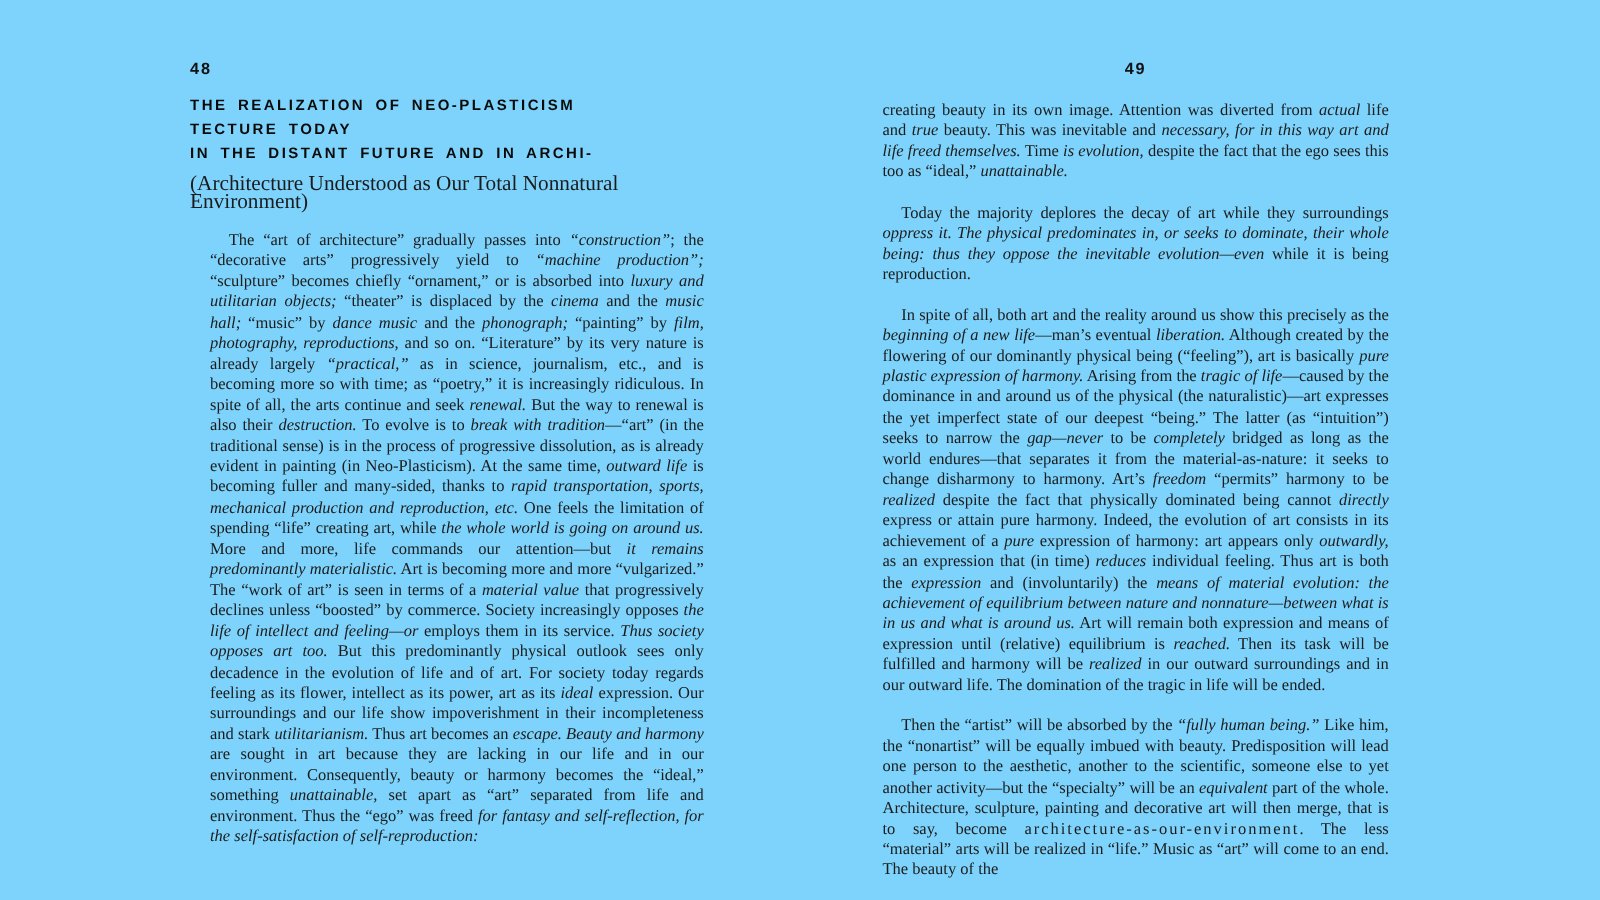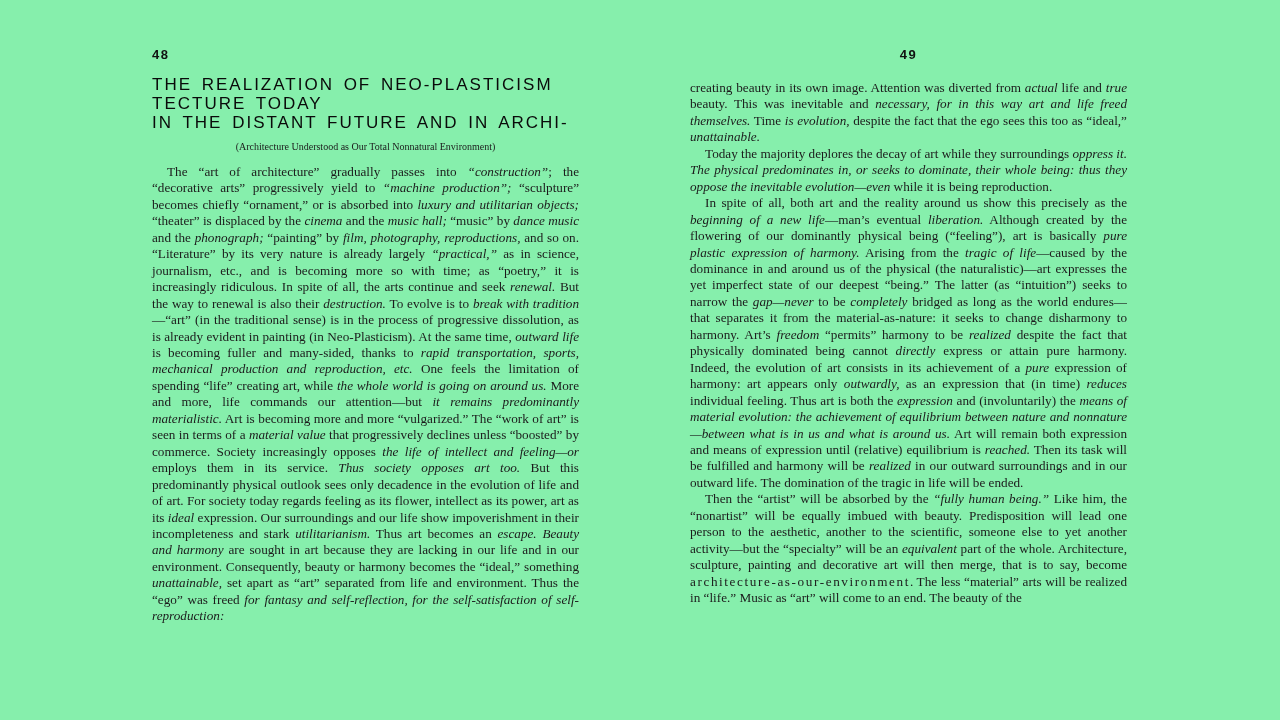--- a/index.html
+++ b/index.html
@@ -1,20 +1,20 @@
 <!DOCTYPE html>
 <html><head>
 <meta charset="utf-8">
 <style>
   html, body { margin: 0; padding: 0; background: #ffffff; }
   .spread {
     position: relative;
     width: 1280px;
     height: 720px;
-    background: #86efac;
+    background: #7dd3fc;
     color: #1b1b1b;
     font-family: "Liberation Serif", serif;
     overflow: hidden;
   }
   .page { position: absolute; top: 48px; }
   .page-left  { left: 152px; width: 427px; }
   .page-right { left: 690px; width: 437px; }
 
   .folio {
     font-family: "Liberation Sans", sans-serif;
@@ -22,47 +22,47 @@
     font-size: 13px;
     letter-spacing: 1.5px;
     color: #111;
     line-height: 14px;
   }
   .folio-right { text-align: center; }
 
   .title {
     margin: 13px 0 0 0;
     font-family: "Liberation Sans", sans-serif;
-    font-weight: normal;
-    font-size: 17px;
+    font-weight: bold;
+    font-size: 12px;
     line-height: 19px;
     letter-spacing: 2px;
     word-spacing: 3px;
     color: #0a0a0a;
   }
   .title-line { display: block; white-space: nowrap; }
 
   .subtitle {
     margin-top: 8px;
-    text-align: center;
-    font-size: 10px;
+    text-align: left;
+    font-size: 17px;
     line-height: 14px;
     color: #1b1b1b;
   }
 
   .body-text {
     margin-top: 10px;
     text-align: justify;
     font-size: 13.2px;
     line-height: 16.45px;
     color: #1b1b1b;
   }
   .page-right .body-text { margin-top: 18px; }
 
-  p.para { margin: 0; }
+  p.para { margin: 16px; }
   p.para.indent { text-indent: 15px; }
   .sp { letter-spacing: 1.6px; }
 </style>
 </head>
 <body>
 
 <div class="spread">
 
   <div class="page page-left">
     <div class="folio">48</div>

